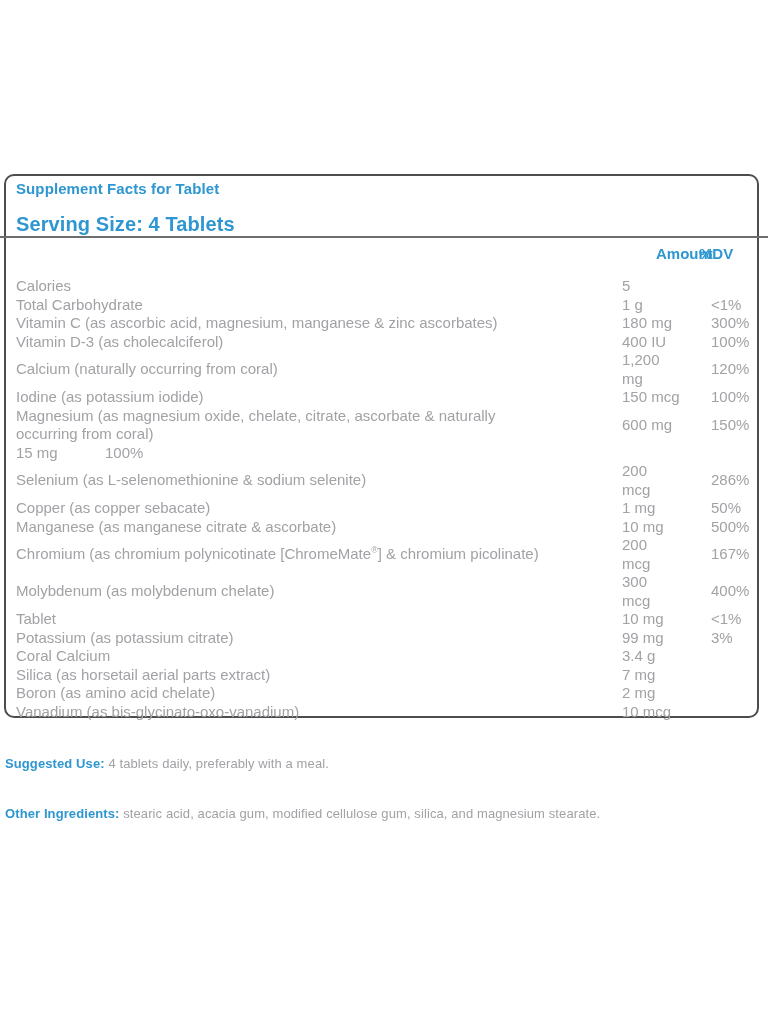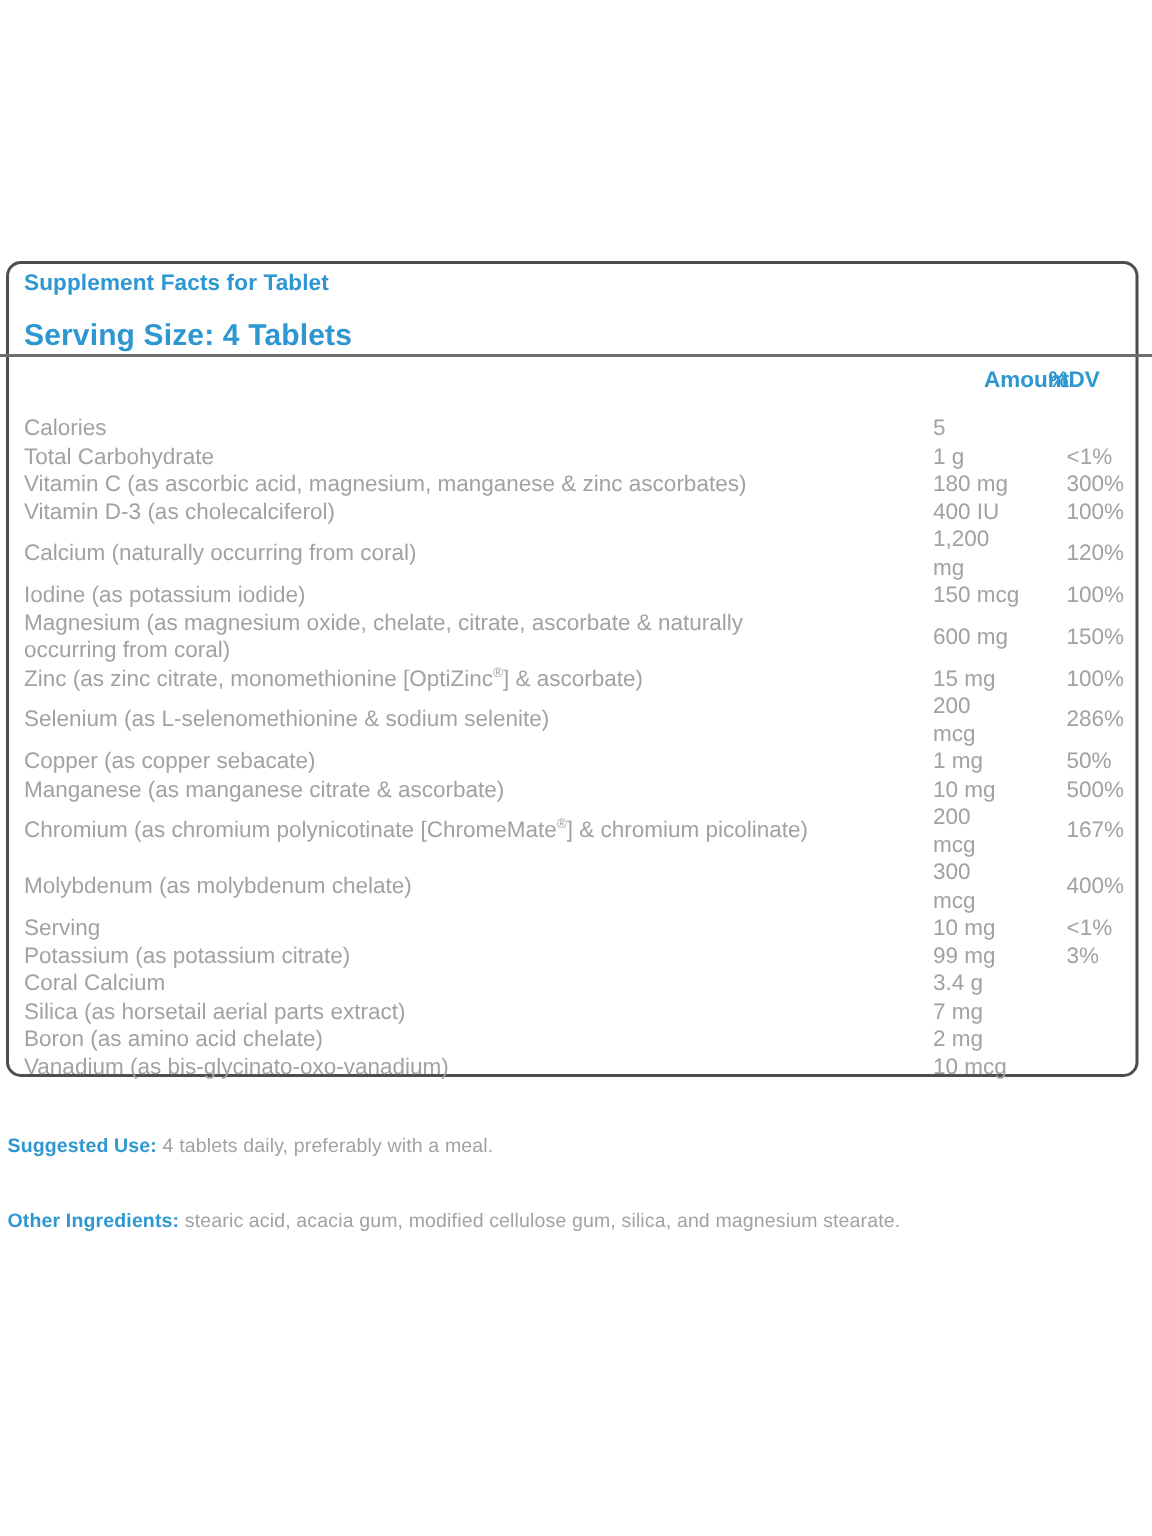--- a/index.html
+++ b/index.html
@@ -146,21 +146,20 @@
           <div class="c-amount">150 mcg</div>
           <div class="c-dv">100%</div>
         </div>
         <div class="row">
           <div class="c-name">Magnesium (as magnesium oxide, chelate, citrate, ascorbate &amp; naturally
 occurring from coral)</div>
           <div class="c-amount">600 mg</div>
           <div class="c-dv">150%</div>
         </div>
         <div class="row">
-          <div class="c-name">Zinc (as zinc citrate, monomethionine [OptiZinc<sup>®</sup>] &amp; ascorbate)</div>
           <div class="c-amount">15 mg</div>
           <div class="c-dv">100%</div>
         </div>
         <div class="row">
           <div class="c-name">Selenium (as L-selenomethionine &amp; sodium selenite)</div>
           <div class="c-amount">200
 mcg</div>
           <div class="c-dv">286%</div>
         </div>
         <div class="row">
@@ -179,21 +178,21 @@
 mcg</div>
           <div class="c-dv">167%</div>
         </div>
         <div class="row">
           <div class="c-name">Molybdenum (as molybdenum chelate)</div>
           <div class="c-amount">300
 mcg</div>
           <div class="c-dv">400%</div>
         </div>
         <div class="row">
-          <div class="c-name">Serving</div>
+          <div class="c-name">Tablet</div>
           <div class="c-amount">10 mg</div>
           <div class="c-dv">&lt;1%</div>
         </div>
         <div class="row">
           <div class="c-name">Potassium (as potassium citrate)</div>
           <div class="c-amount">99 mg</div>
           <div class="c-dv">3%</div>
         </div>
         <div class="row">
           <div class="c-name">Coral Calcium</div>

